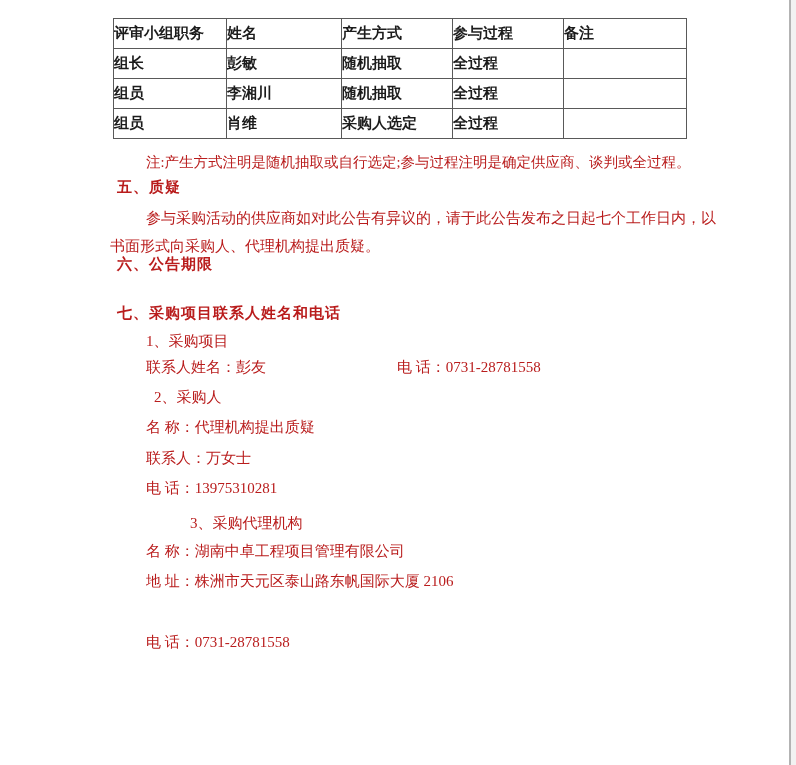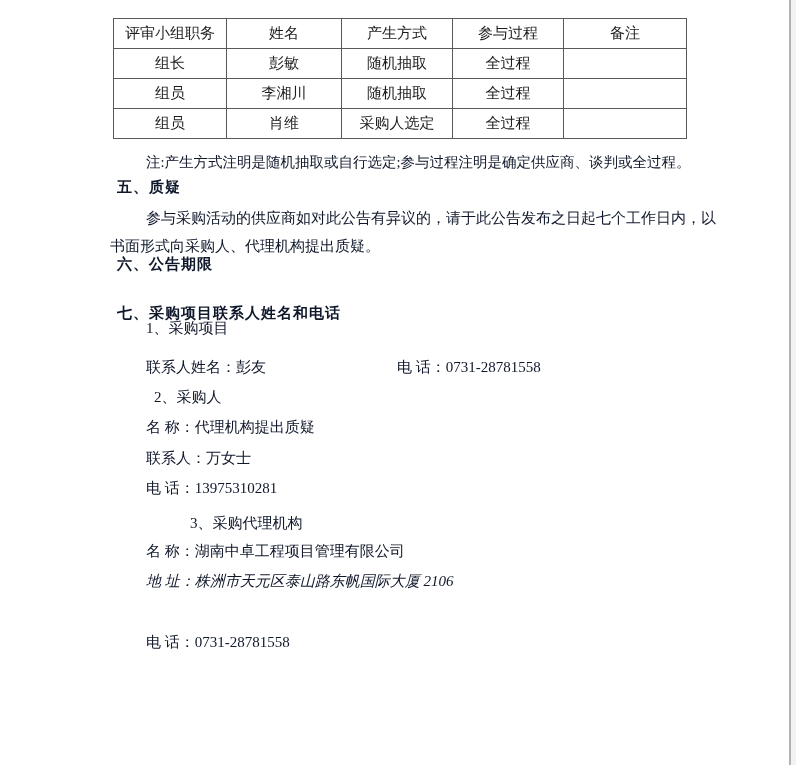--- a/index.html
+++ b/index.html
@@ -32,35 +32,35 @@
   table.review {
     position: absolute;
     left: 113px; top: 18px;
     width: 573px;
     border-collapse: collapse;
     table-layout: fixed;
   }
   table.review th, table.review td {
     border: 1px solid #595959;
     height: 30px;
-    text-align: center;
+    text-align: left;
     vertical-align: middle;
-    font-weight: normal;
+    font-weight: bold;
     font-size: 15px;
     font-family: "Liberation Serif", "DejaVu Serif", serif;
     color: #1c1c1c;
     overflow: hidden;
     white-space: nowrap;
   }
   .line {
     position: absolute;
     font-size: 15px;
     line-height: 20px;
     white-space: nowrap;
-    color: #0f172a;
+    color: #b91c1c;
   }
   .heading {
     font-family: "Liberation Sans", "DejaVu Sans", sans-serif;
     font-weight: bold;
     letter-spacing: 1px;
   }
   .note { font-size: 14.5px; }
 </style>
 </head>
 <body>
@@ -113,30 +113,30 @@
 
   <div class="line heading" style="top:177px; left:117px;font-family:Liberation Serif, serif;">五、质疑</div>
 
   <div class="line" style="top:208px; left:146px;">参与采购活动的供应商如对此公告有异议的，请于此公告发布之日起七个工作日内，以</div>
   <div class="line" style="top:236px; left:110px;">书面形式向采购人、代理机构提出质疑。</div>
 
   <div class="line heading" style="top:254px; left:117px;">六、公告期限</div>
 
   <div class="line heading" style="top:303px; left:117px;">七、采购项目联系人姓名和电话</div>
 
-  <div class="line" style="top:318px; left:146px;font-family:Liberation Serif, serif;">1、采购项目</div>
+  <div class="line" style="top:331px; left:146px;font-family:Liberation Serif, serif;">1、采购项目</div>
   <div class="line" style="top:357px; left:146px;">联系人姓名：彭友</div>
   <div class="line" style="top:357px; left:397px;">电  话：0731-28781558</div>
 
   <div class="line" style="top:387px; left:146px;margin-left:8px;">2、采购人</div>
   <div class="line" style="top:417px; left:146px;">名  称：代理机构提出质疑</div>
   <div class="line" style="top:448px; left:146px;">联系人：万女士</div>
   <div class="line" style="top:478px; left:146px;">电  话：13975310281</div>
 
   <div class="line" style="top:513px; left:146px;margin-left:44px;">3、采购代理机构</div>
   <div class="line" style="top:541px; left:146px;text-align:right;">名  称：湖南中卓工程项目管理有限公司</div>
-  <div class="line" style="top:571px; left:146px;font-style:italic;">地  址：株洲市天元区泰山路东帆国际大厦 2106</div>
+  <div class="line" style="top:571px; left:146px;">地  址：株洲市天元区泰山路东帆国际大厦 2106</div>
   <div class="line" style="top:632px; left:146px;">电  话：0731-28781558</div>
 
 </div>
 
 <div class="page-edge-line"></div>
 <div class="page-outside"></div>
 
 </body></html>

